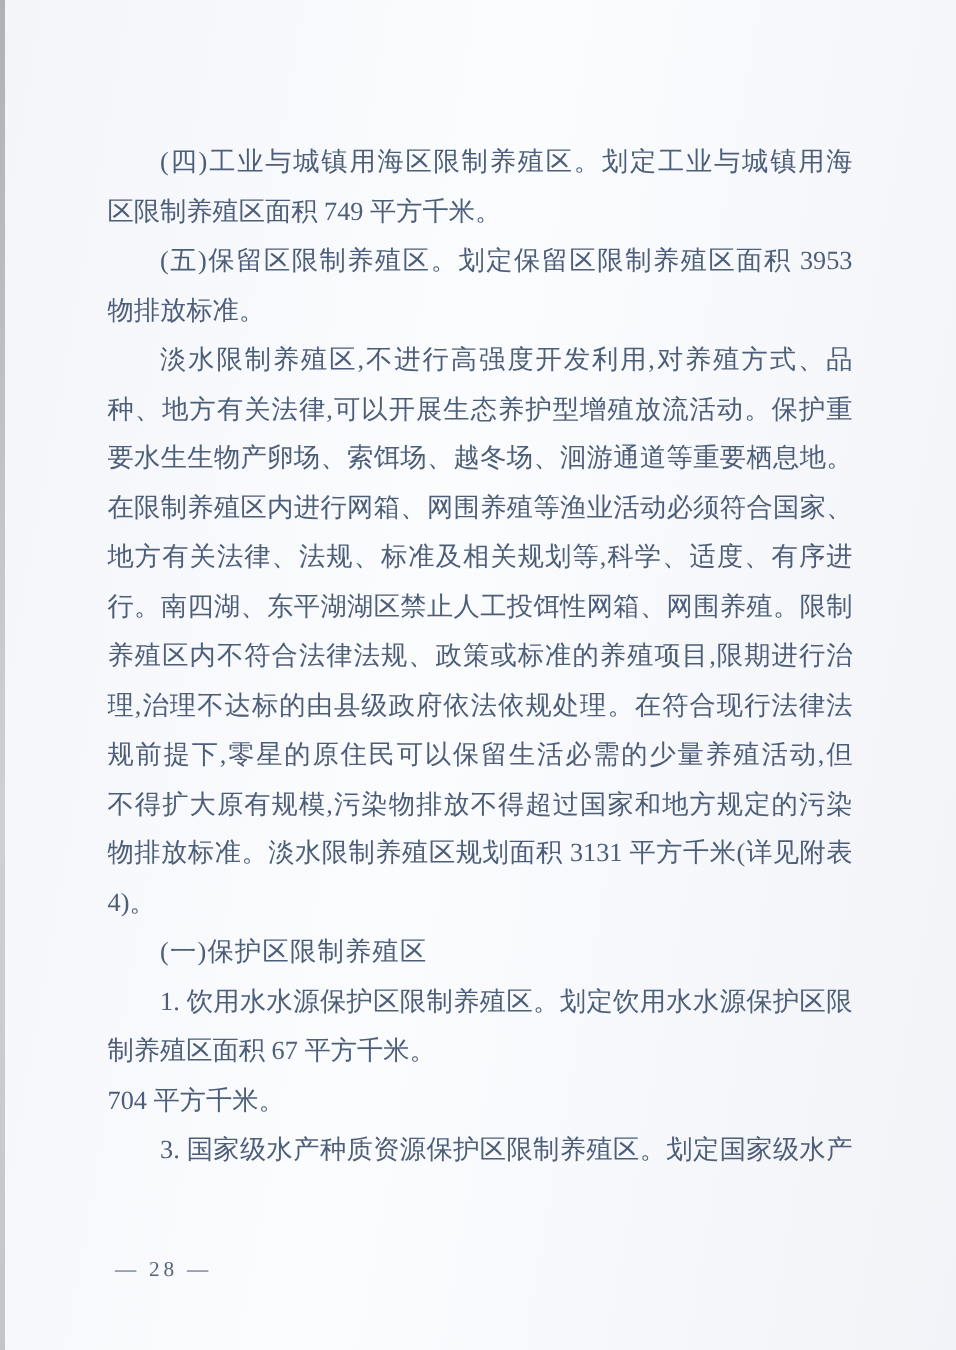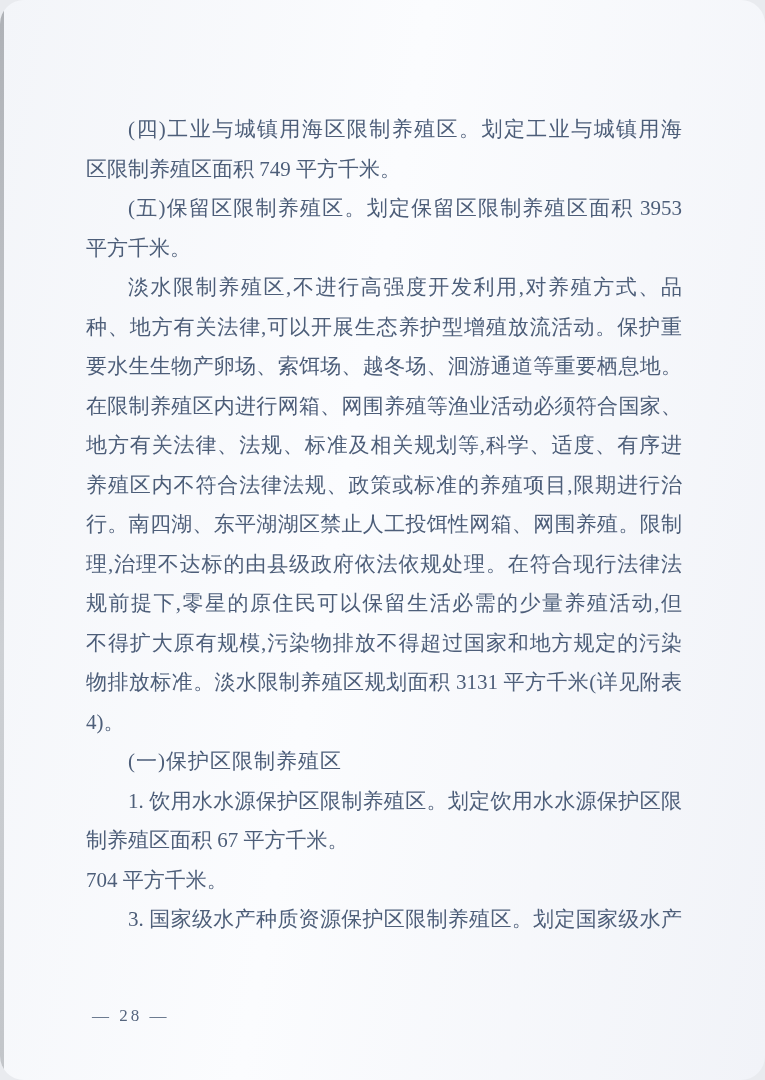--- a/index.html
+++ b/index.html
@@ -9,21 +9,20 @@
     height: 1080px;
     background: #e9ebef;
   }
   .page {
     position: relative;
     width: 765px;
     height: 1080px;
     overflow: hidden;
     background: linear-gradient(100deg, #f3f5f9 0%, #fbfcfe 45%, #f1f3f8 100%);
     font-family: "Liberation Serif", "DejaVu Serif", serif;
-    border-radius: 24px;
   }
   .scan-edge-left {
     position: absolute;
     left: 0; top: 0;
     width: 4px; height: 100%;
     background: linear-gradient(180deg, #aeb1b6 0%, #cdd0d4 60%, #c2c5c9 100%);
   }
   .doc {
     position: absolute;
     left: 86px;
@@ -69,28 +68,28 @@
 </style>
 </head>
 <body>
 
 <div class="page">
   <div class="scan-edge-left"></div>
   <main class="doc">
       <div class="line indent justify">(四)工业与城镇用海区限制养殖区。划定工业与城镇用海</div>
       <div class="line">区限制养殖区面积 749 平方千米。</div>
       <div class="line indent justify">(五)保留区限制养殖区。划定保留区限制养殖区面积 3953</div>
-      <div class="line">平方千米。</div>
+      <div class="line">物排放标准。</div>
       <div class="line indent justify">淡水限制养殖区,不进行高强度开发利用,对养殖方式、品</div>
       <div class="line justify">种、地方有关法律,可以开展生态养护型增殖放流活动。保护重</div>
       <div class="line justify">要水生生物产卵场、索饵场、越冬场、洄游通道等重要栖息地。</div>
       <div class="line justify">在限制养殖区内进行网箱、网围养殖等渔业活动必须符合国家、</div>
       <div class="line justify">地方有关法律、法规、标准及相关规划等,科学、适度、有序进</div>
+      <div class="line justify">行。南四湖、东平湖湖区禁止人工投饵性网箱、网围养殖。限制</div>
       <div class="line justify">养殖区内不符合法律法规、政策或标准的养殖项目,限期进行治</div>
-      <div class="line justify">行。南四湖、东平湖湖区禁止人工投饵性网箱、网围养殖。限制</div>
       <div class="line justify">理,治理不达标的由县级政府依法依规处理。在符合现行法律法</div>
       <div class="line justify">规前提下,零星的原住民可以保留生活必需的少量养殖活动,但</div>
       <div class="line justify">不得扩大原有规模,污染物排放不得超过国家和地方规定的污染</div>
       <div class="line justify">物排放标准。淡水限制养殖区规划面积 3131 平方千米(详见附表</div>
       <div class="line">4)。</div>
       <div class="line indent subheading">(一)保护区限制养殖区</div>
       <div class="line indent justify">1. 饮用水水源保护区限制养殖区。划定饮用水水源保护区限</div>
       <div class="line">制养殖区面积 67 平方千米。</div>
       <div class="line">704 平方千米。</div>
       <div class="line indent justify">3. 国家级水产种质资源保护区限制养殖区。划定国家级水产</div>

